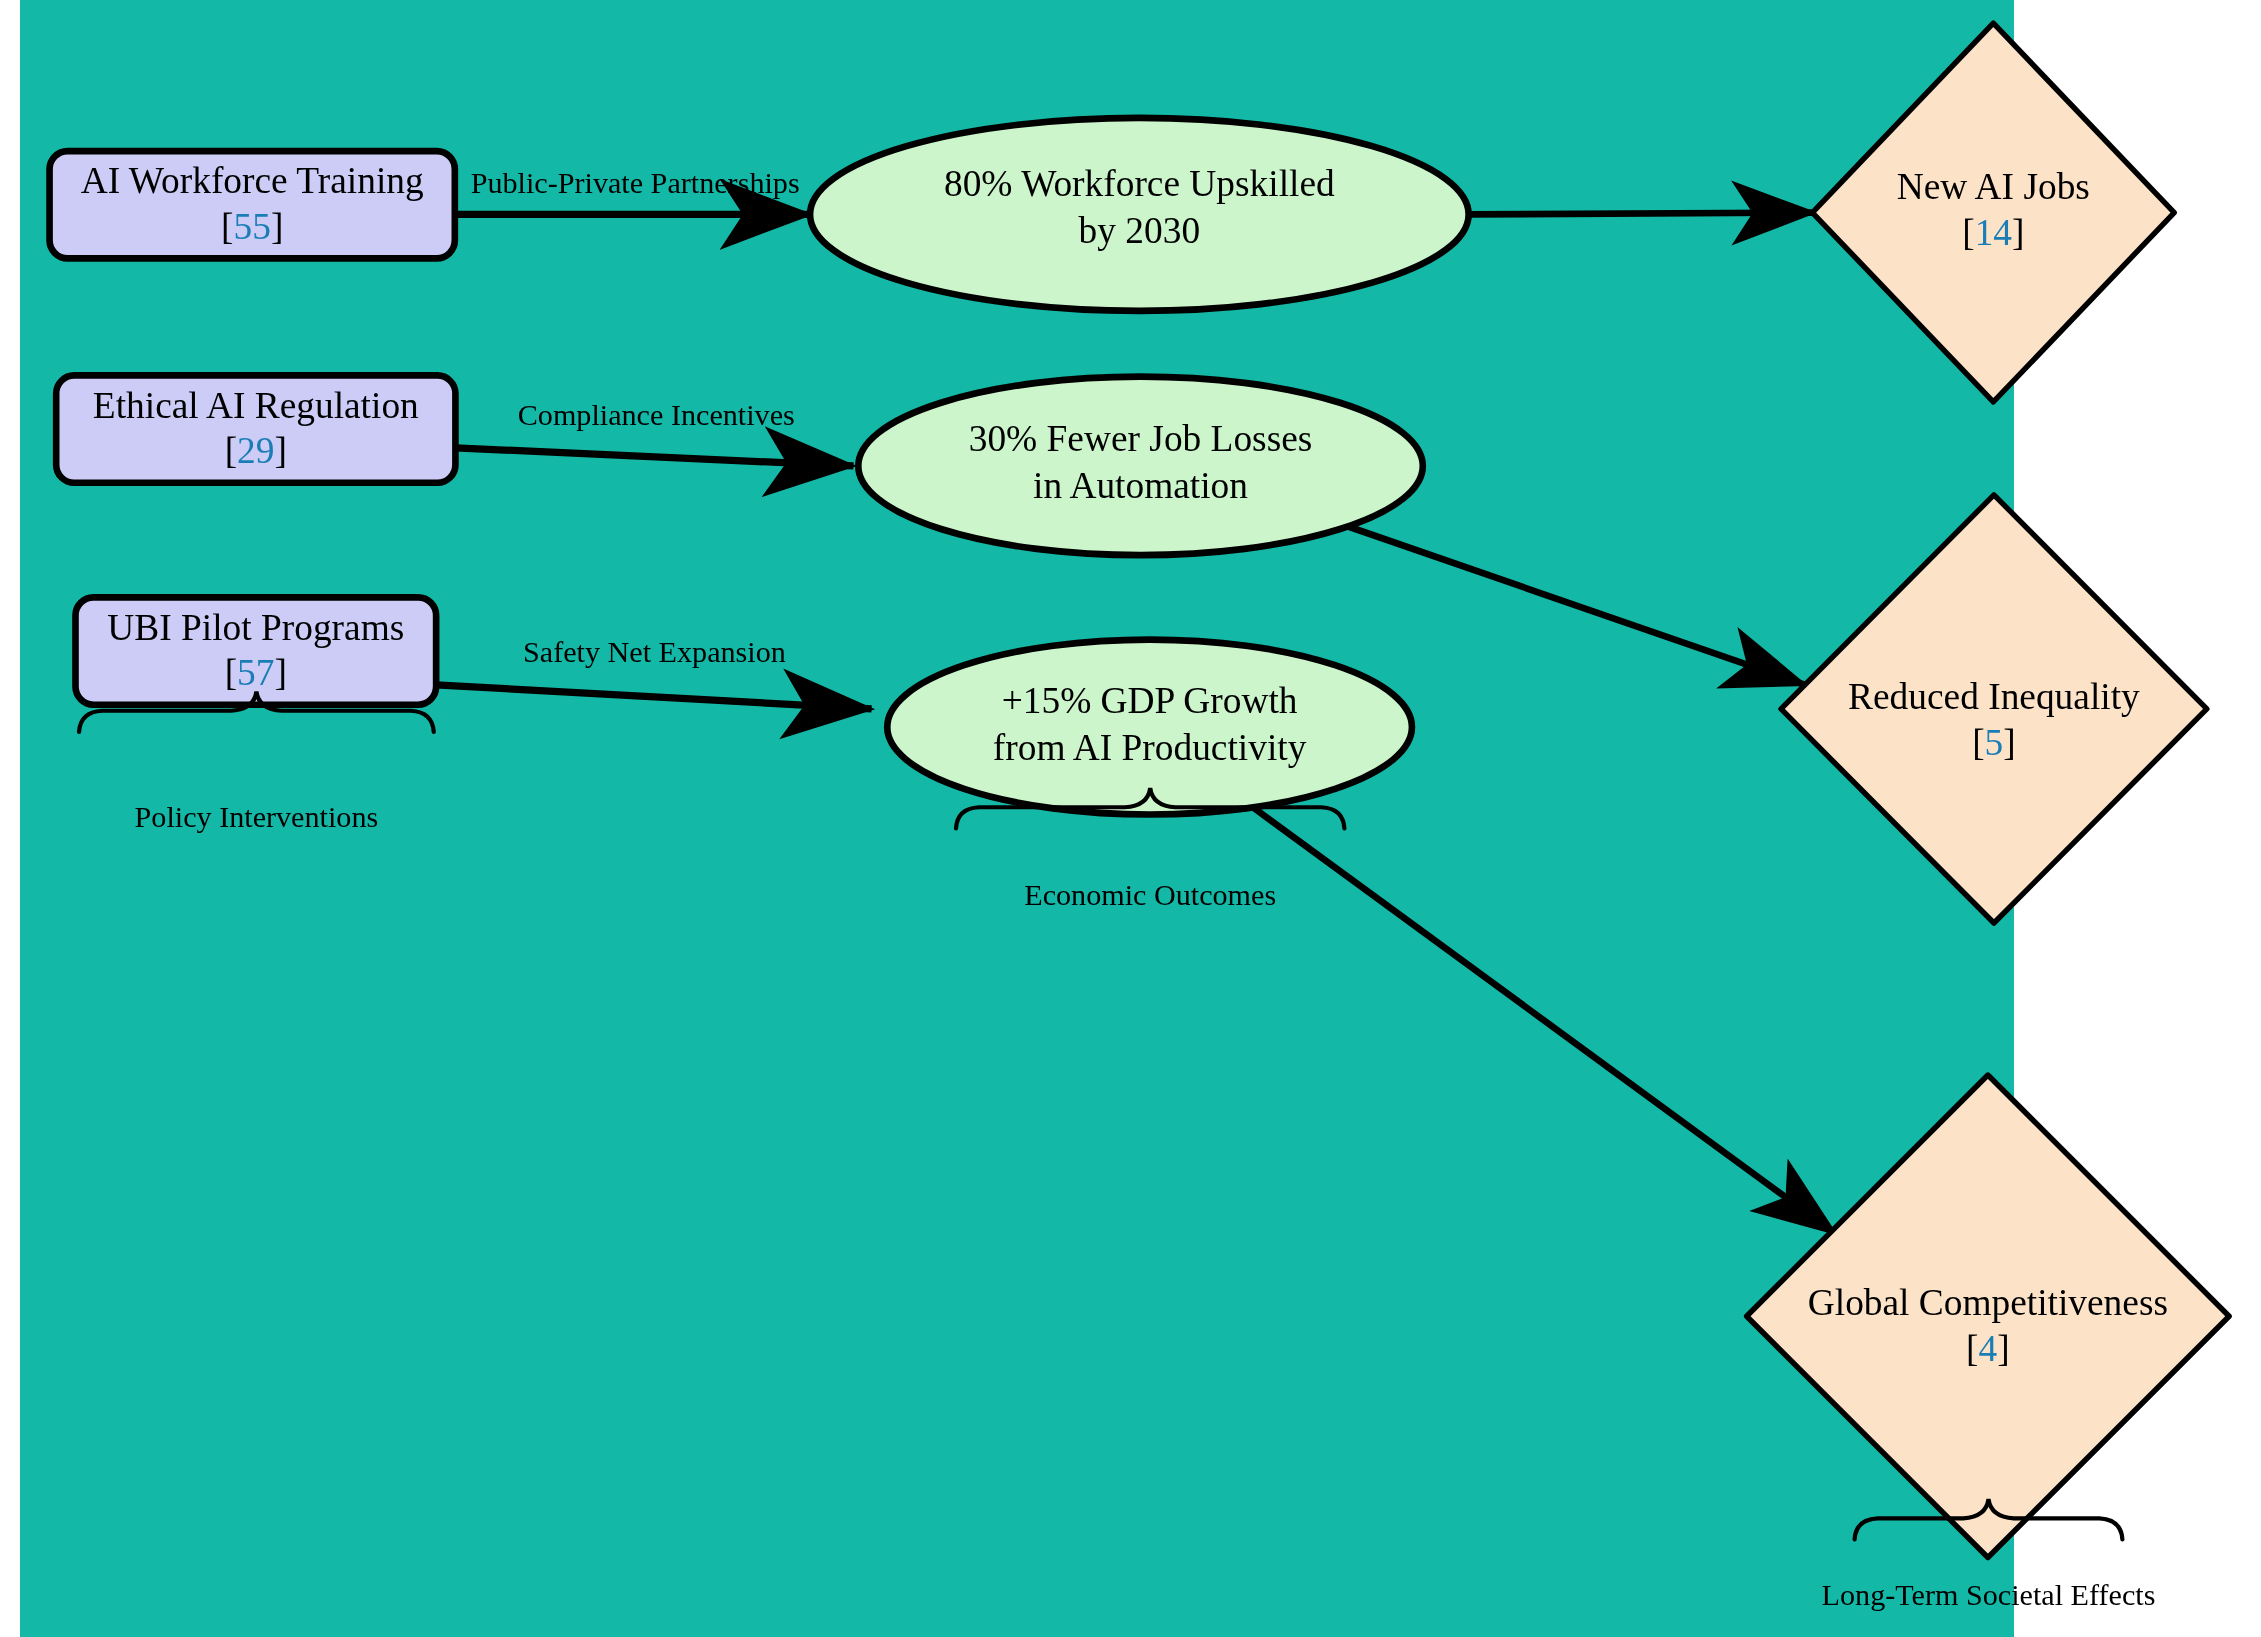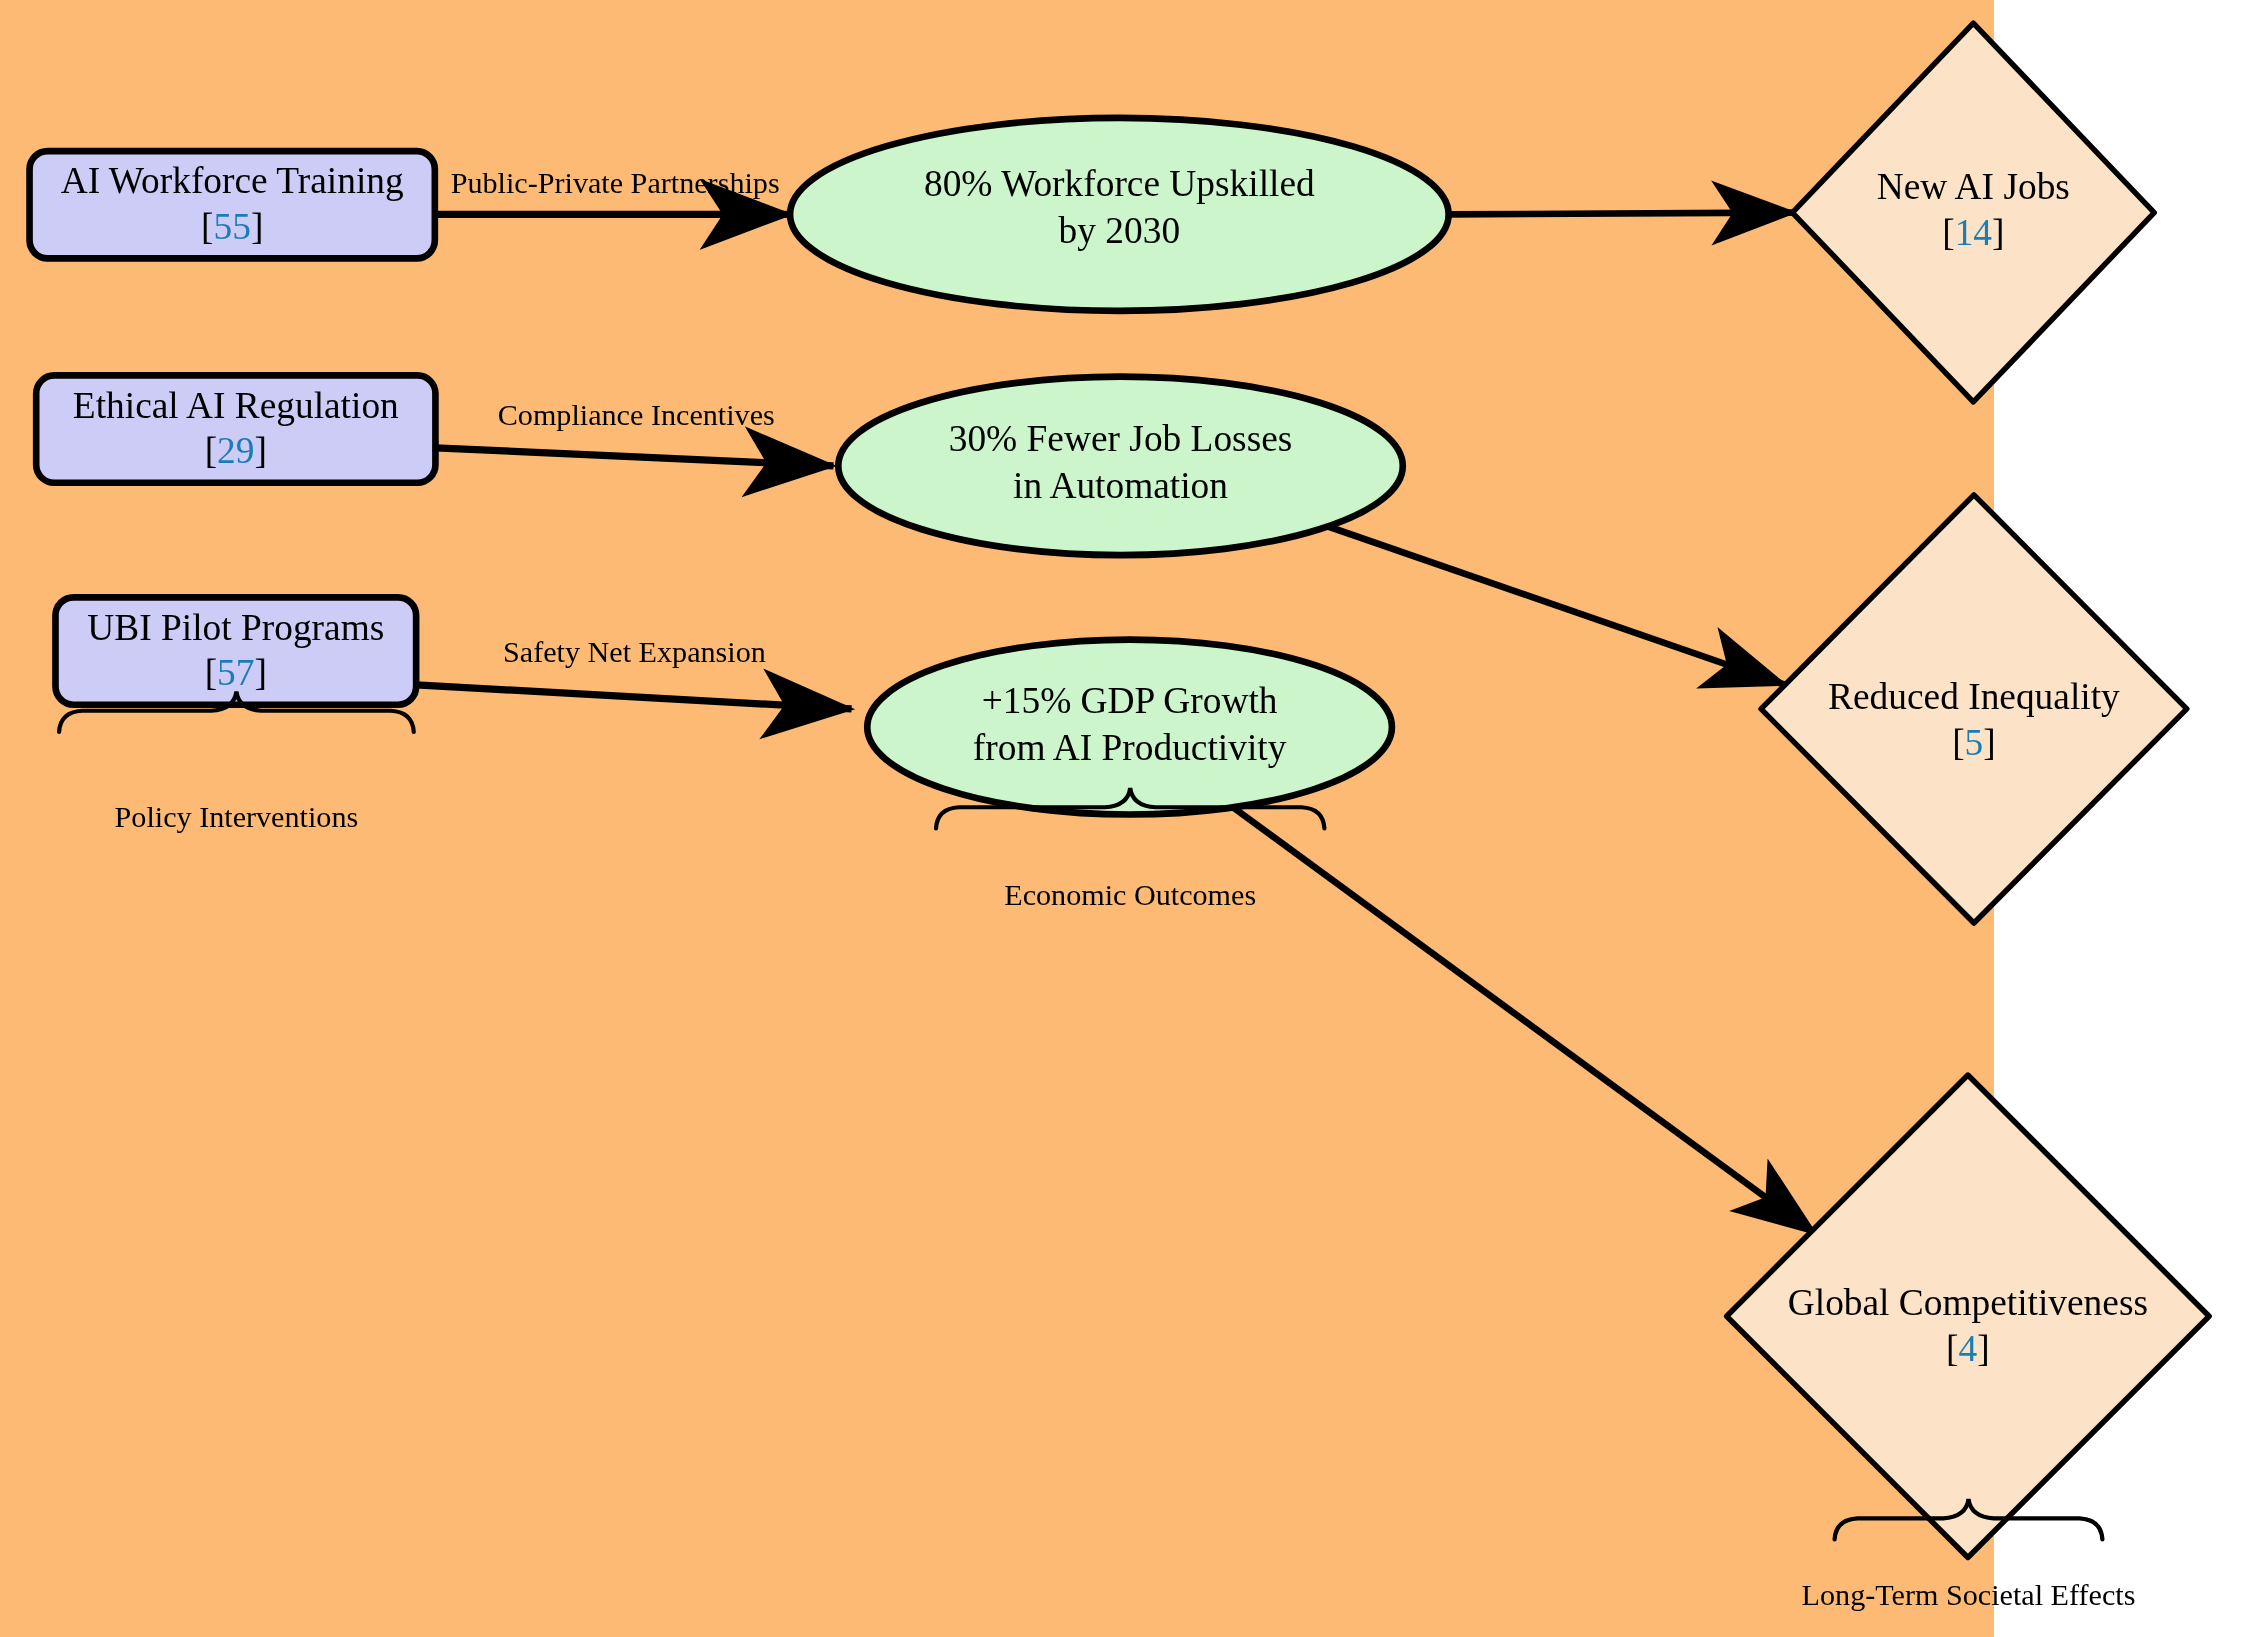--- a/index.html
+++ b/index.html
@@ -10,21 +10,22 @@
   body {
     width: 2261px;
     height: 1638px;
     font-family: "Liberation Serif", "DejaVu Serif", serif;
     overflow: hidden;
   }
   #diagram-root {
     position: relative;
     width: 1994px;
     height: 1638px;
-    background: #fdba74;
+    background: #14b8a6;
+    margin-left: 20px;
   }
   svg.canvas {
     position: absolute;
     top: 0;
     left: 0;
     width: 2261px;
     height: 1638px;
   }
   .node-label {
     font-family: "Liberation Serif", "DejaVu Serif", serif;

